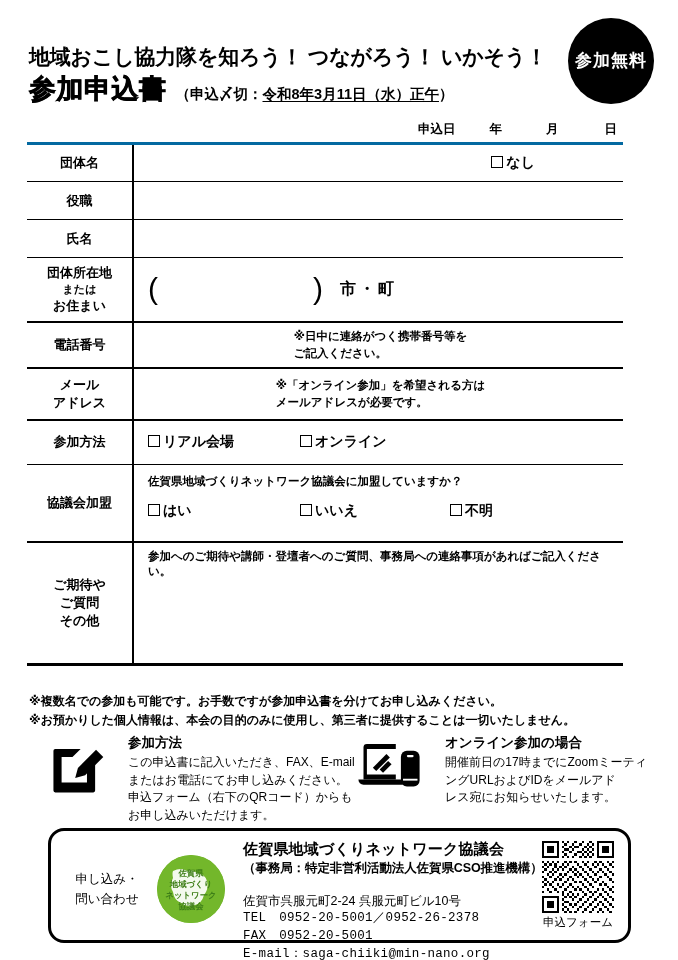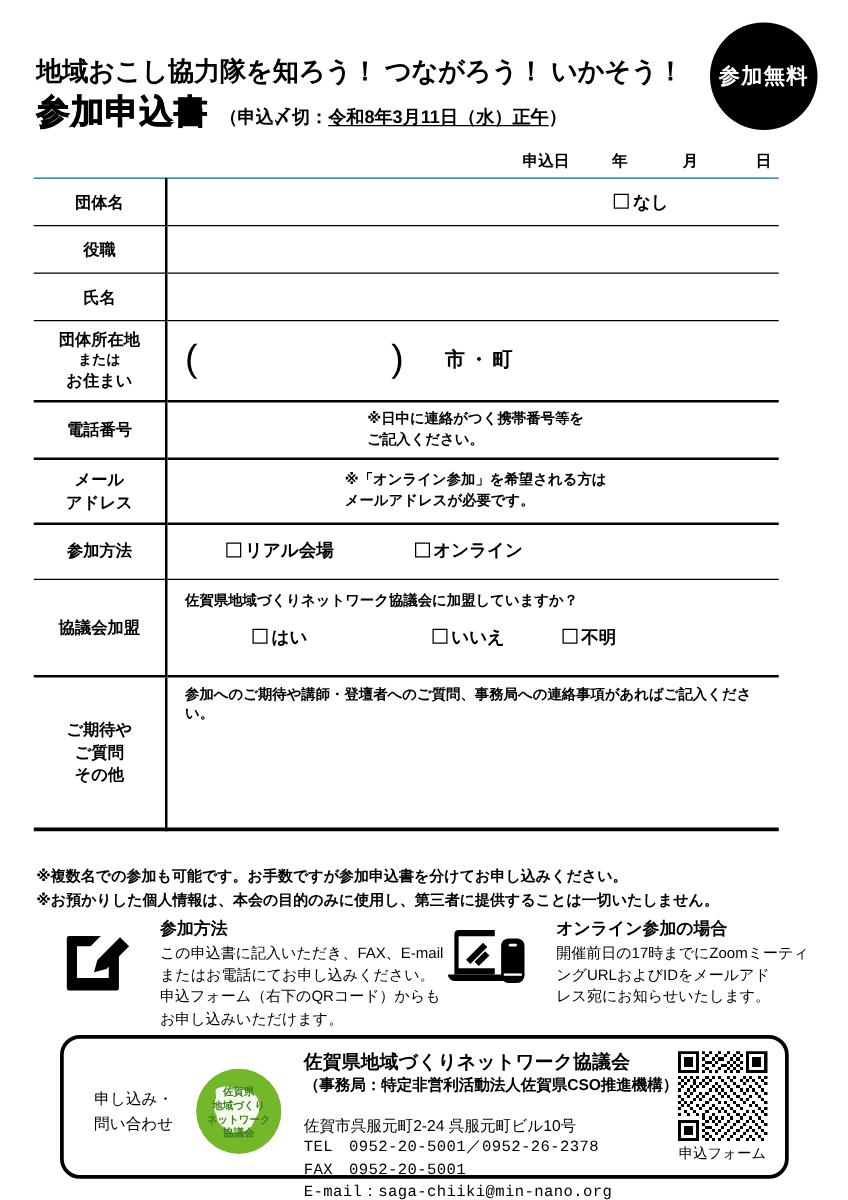--- a/index.html
+++ b/index.html
@@ -65,21 +65,21 @@
   .ad-label { margin-right: 34px; }
   .ad-y { margin-right: 44px; }
   .ad-m { margin-right: 46px; }
   .ad-d { margin-right: 6px; }
 
   
   .form-table {
     position: absolute; left: 27px; top: 142px;
     width: 596px;
     border-collapse: collapse;
-    border-top: 1px solid #0369a1;
+    border-top: 3px solid #0369a1;
     border-bottom: 3px solid #000;
   }
   .form-table tr { }
   .form-table td {
     padding: 0; vertical-align: middle;
     border-top: 1.3px solid #000;
   }
   .form-table tr:first-child td { border-top: none; }
   td.lbl {
     width: 106px;
@@ -101,31 +101,31 @@
   }
   .hint-wrap { text-align: center; }
 
   .addr-line {
     font-size: 20px; font-weight: 700; letter-spacing: 1px;
     display: flex; align-items: center; gap: 2px;
   }
   .paren-open { font-size: 30px; font-weight: 400; line-height: .8; }
   .paren-gap { display: inline-block; width: 150px; }
   .paren-close { font-size: 30px; font-weight: 400; line-height: .8; }
-  .city-txt { font-size: 16px; font-weight: 700; margin-left: 30px; letter-spacing: 3px; }
+  .city-txt { font-size: 16px; font-weight: 700; margin-left: 14px; letter-spacing: 3px; }
 
   .nashi { text-align: right; font-size: 14px; font-weight: 700; padding-right: 78px; }
 
   .cbox {
     display: inline-block; width: 12px; height: 12px;
     border: 1.6px solid #000; margin-right: 3px;
     vertical-align: -1px;
   }
   .choice { font-size: 14px; font-weight: 700; white-space: nowrap; }
-  .choice-row { display: flex; font-size: 14px; font-weight: 700; text-align: center; }
+  .choice-row { display: flex; font-size: 14px; font-weight: 700; }
   .choice-row .choice:nth-child(1) { width: 152px; }
   .choice-row .choice:nth-child(2) { width: 150px; }
 
   .q-lead { font-size: 11.5px; font-weight: 700; margin-bottom: 13px; }
 
   
   .notes {
     position: absolute; left: 29px; top: 692px;
     font-size: 12px; font-weight: 700; line-height: 1.55;
   }

